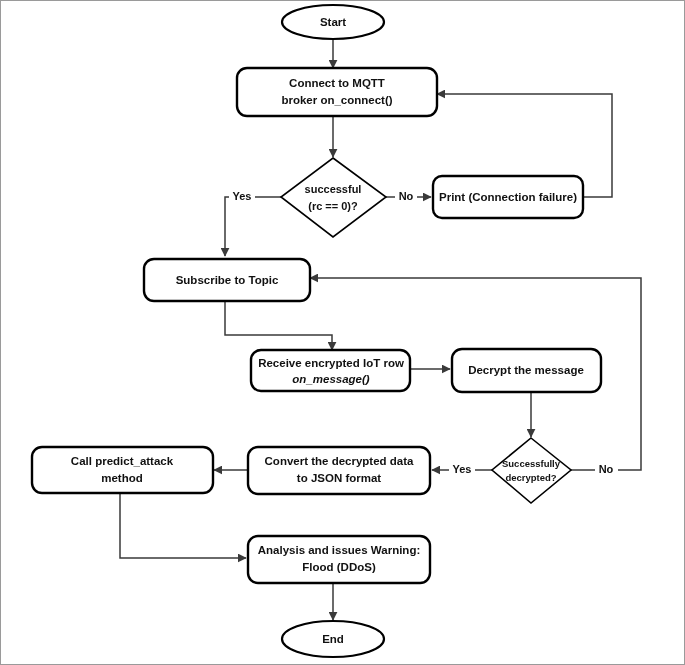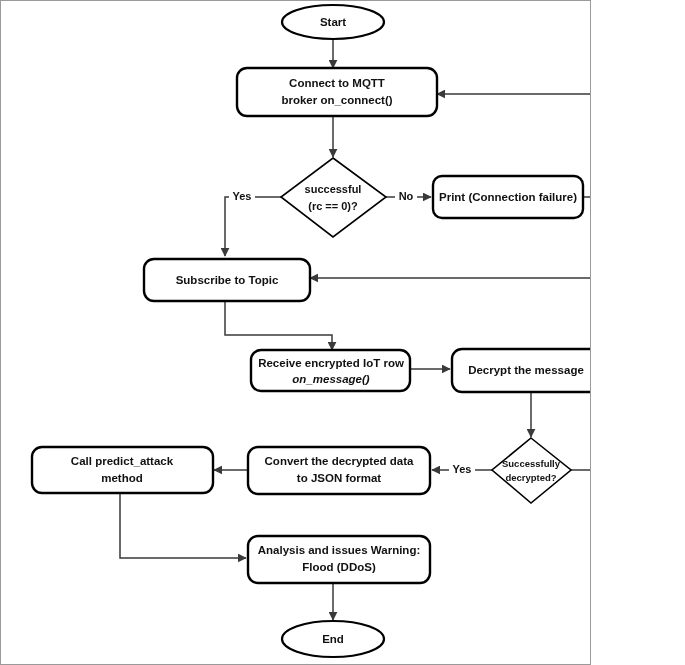--- a/index.html
+++ b/index.html
@@ -7,21 +7,21 @@
     padding: 0;
     background: #ffffff;
   }
   body {
     width: 685px;
     height: 665px;
     font-family: "Liberation Sans", sans-serif;
   }
   #canvas-frame {
     position: relative;
-    width: 591px;
+    width: 685px;
     height: 665px;
     box-sizing: border-box;
     border: 1px solid #9a9a9a;
     background: #ffffff;
     overflow: hidden;
   }
   svg#flowchart {
     display: block;
     width: 683px;
     height: 663px;

